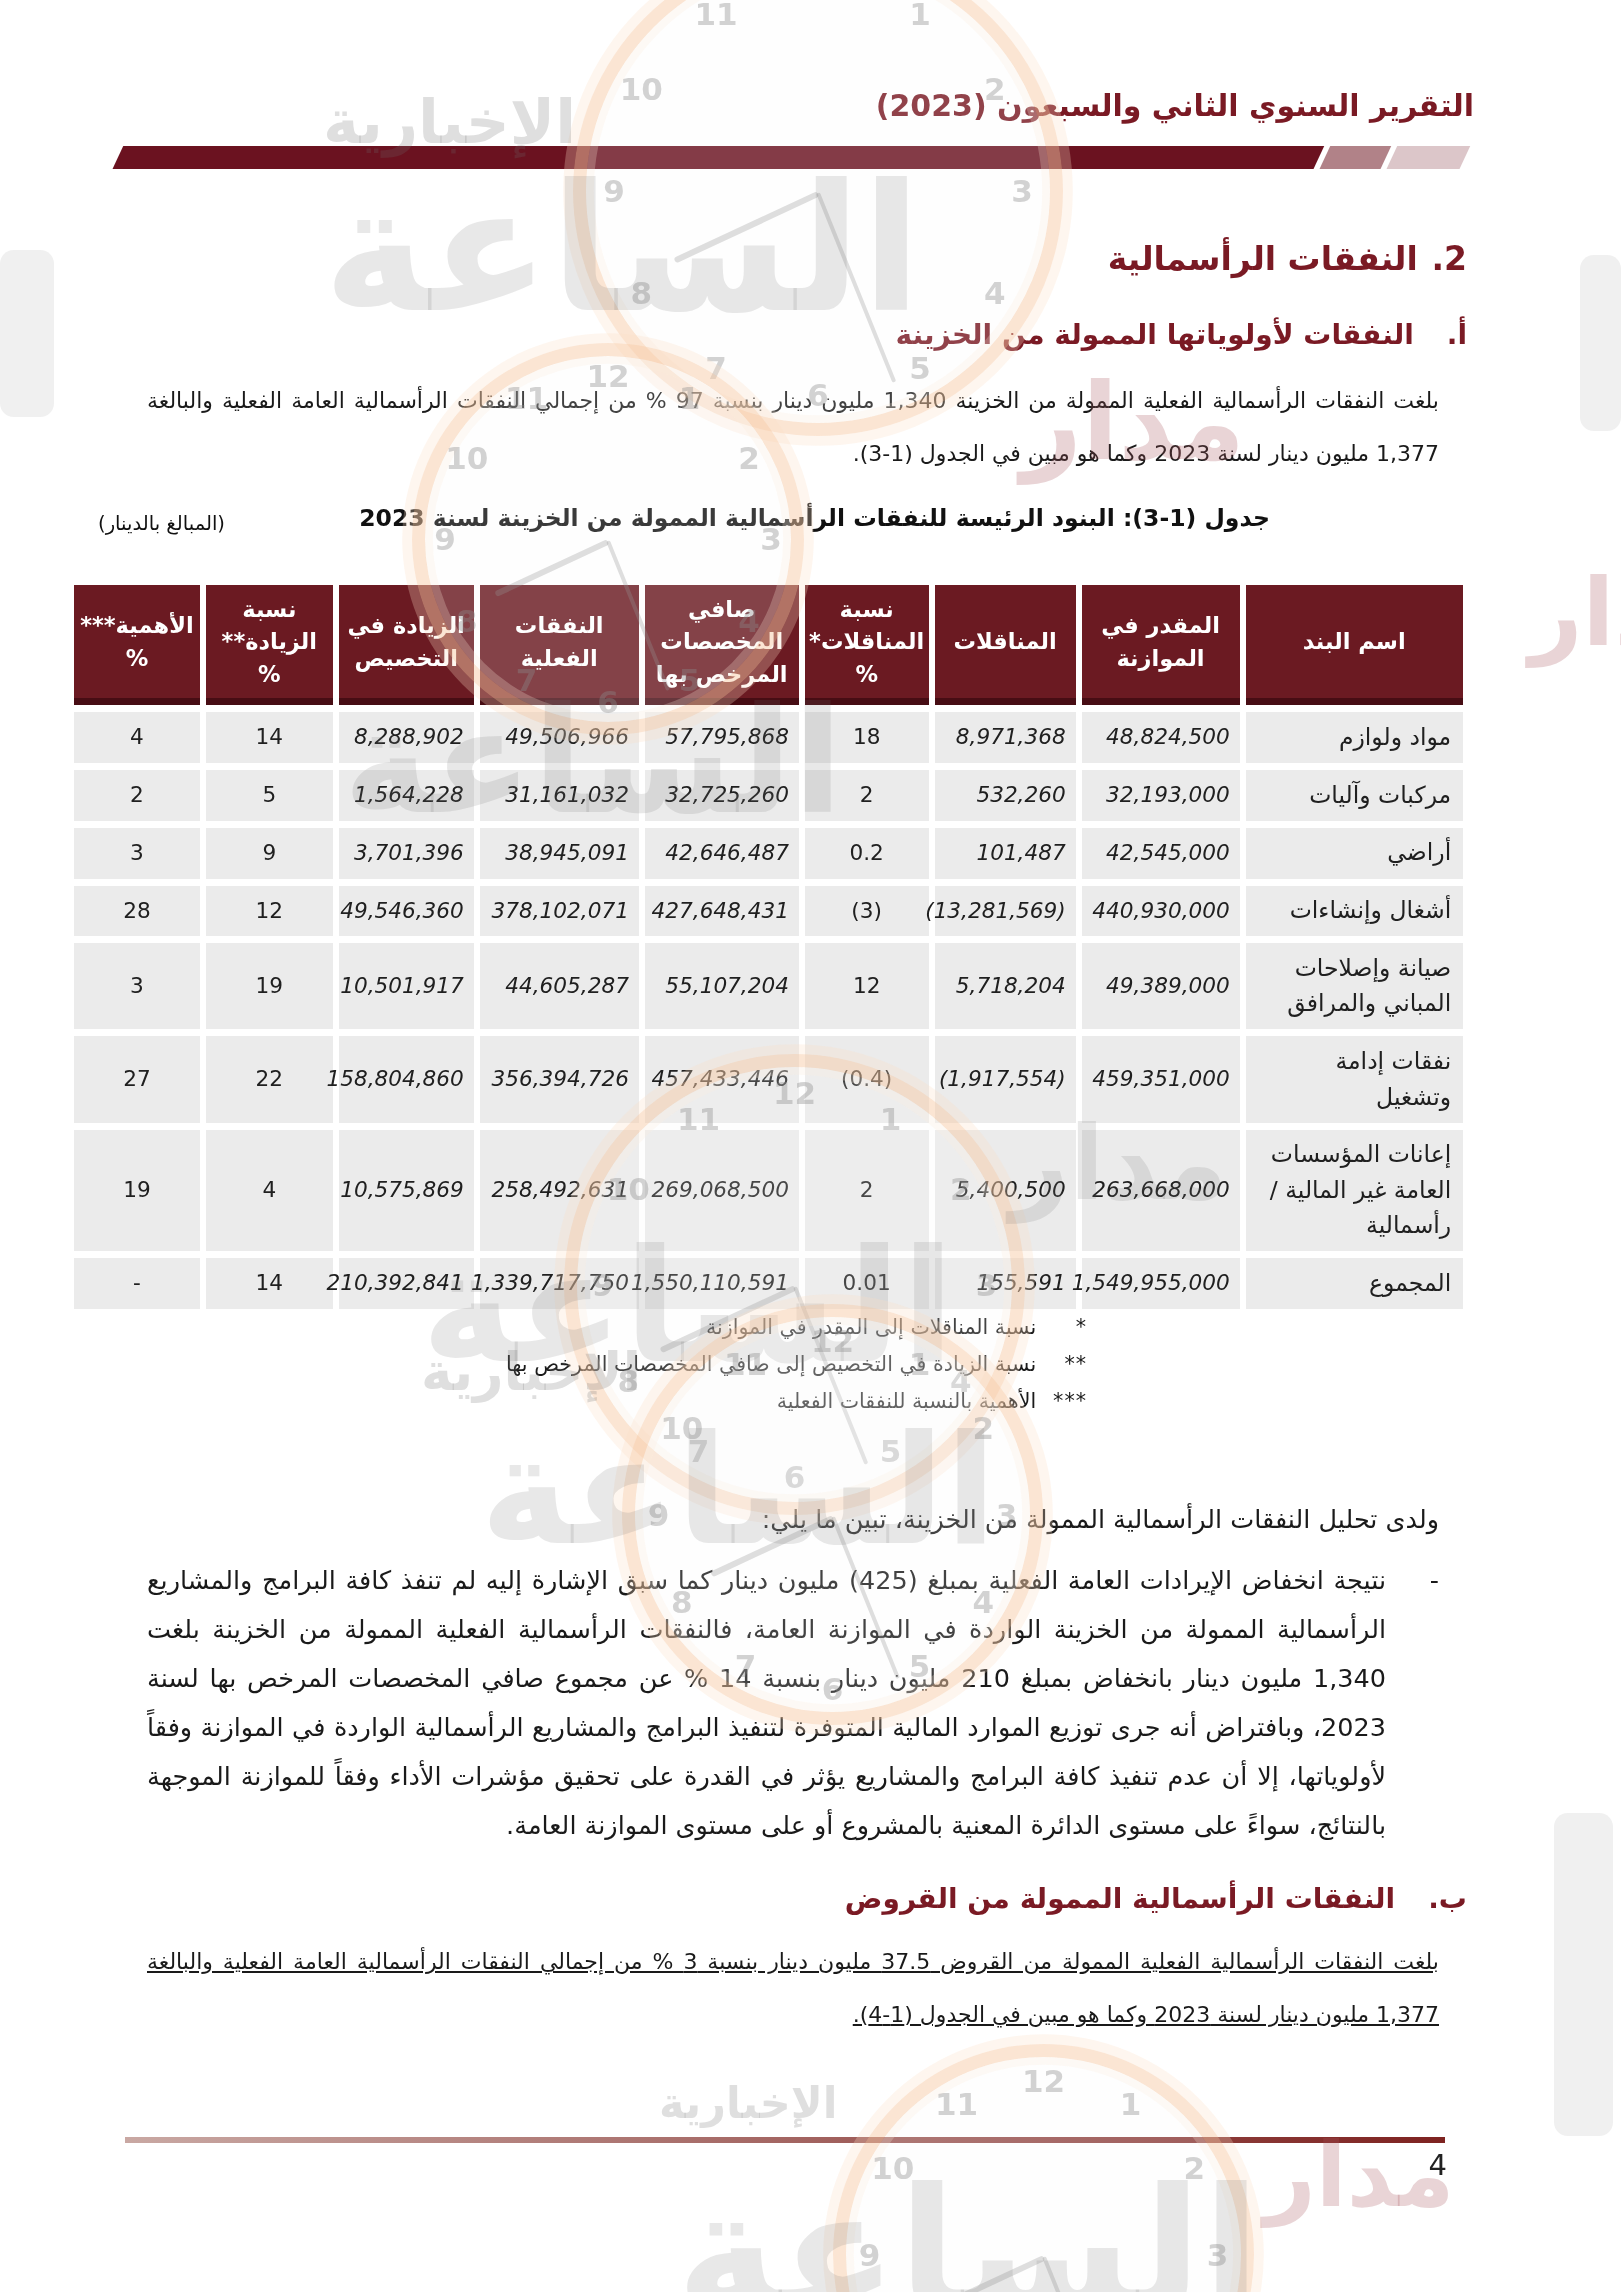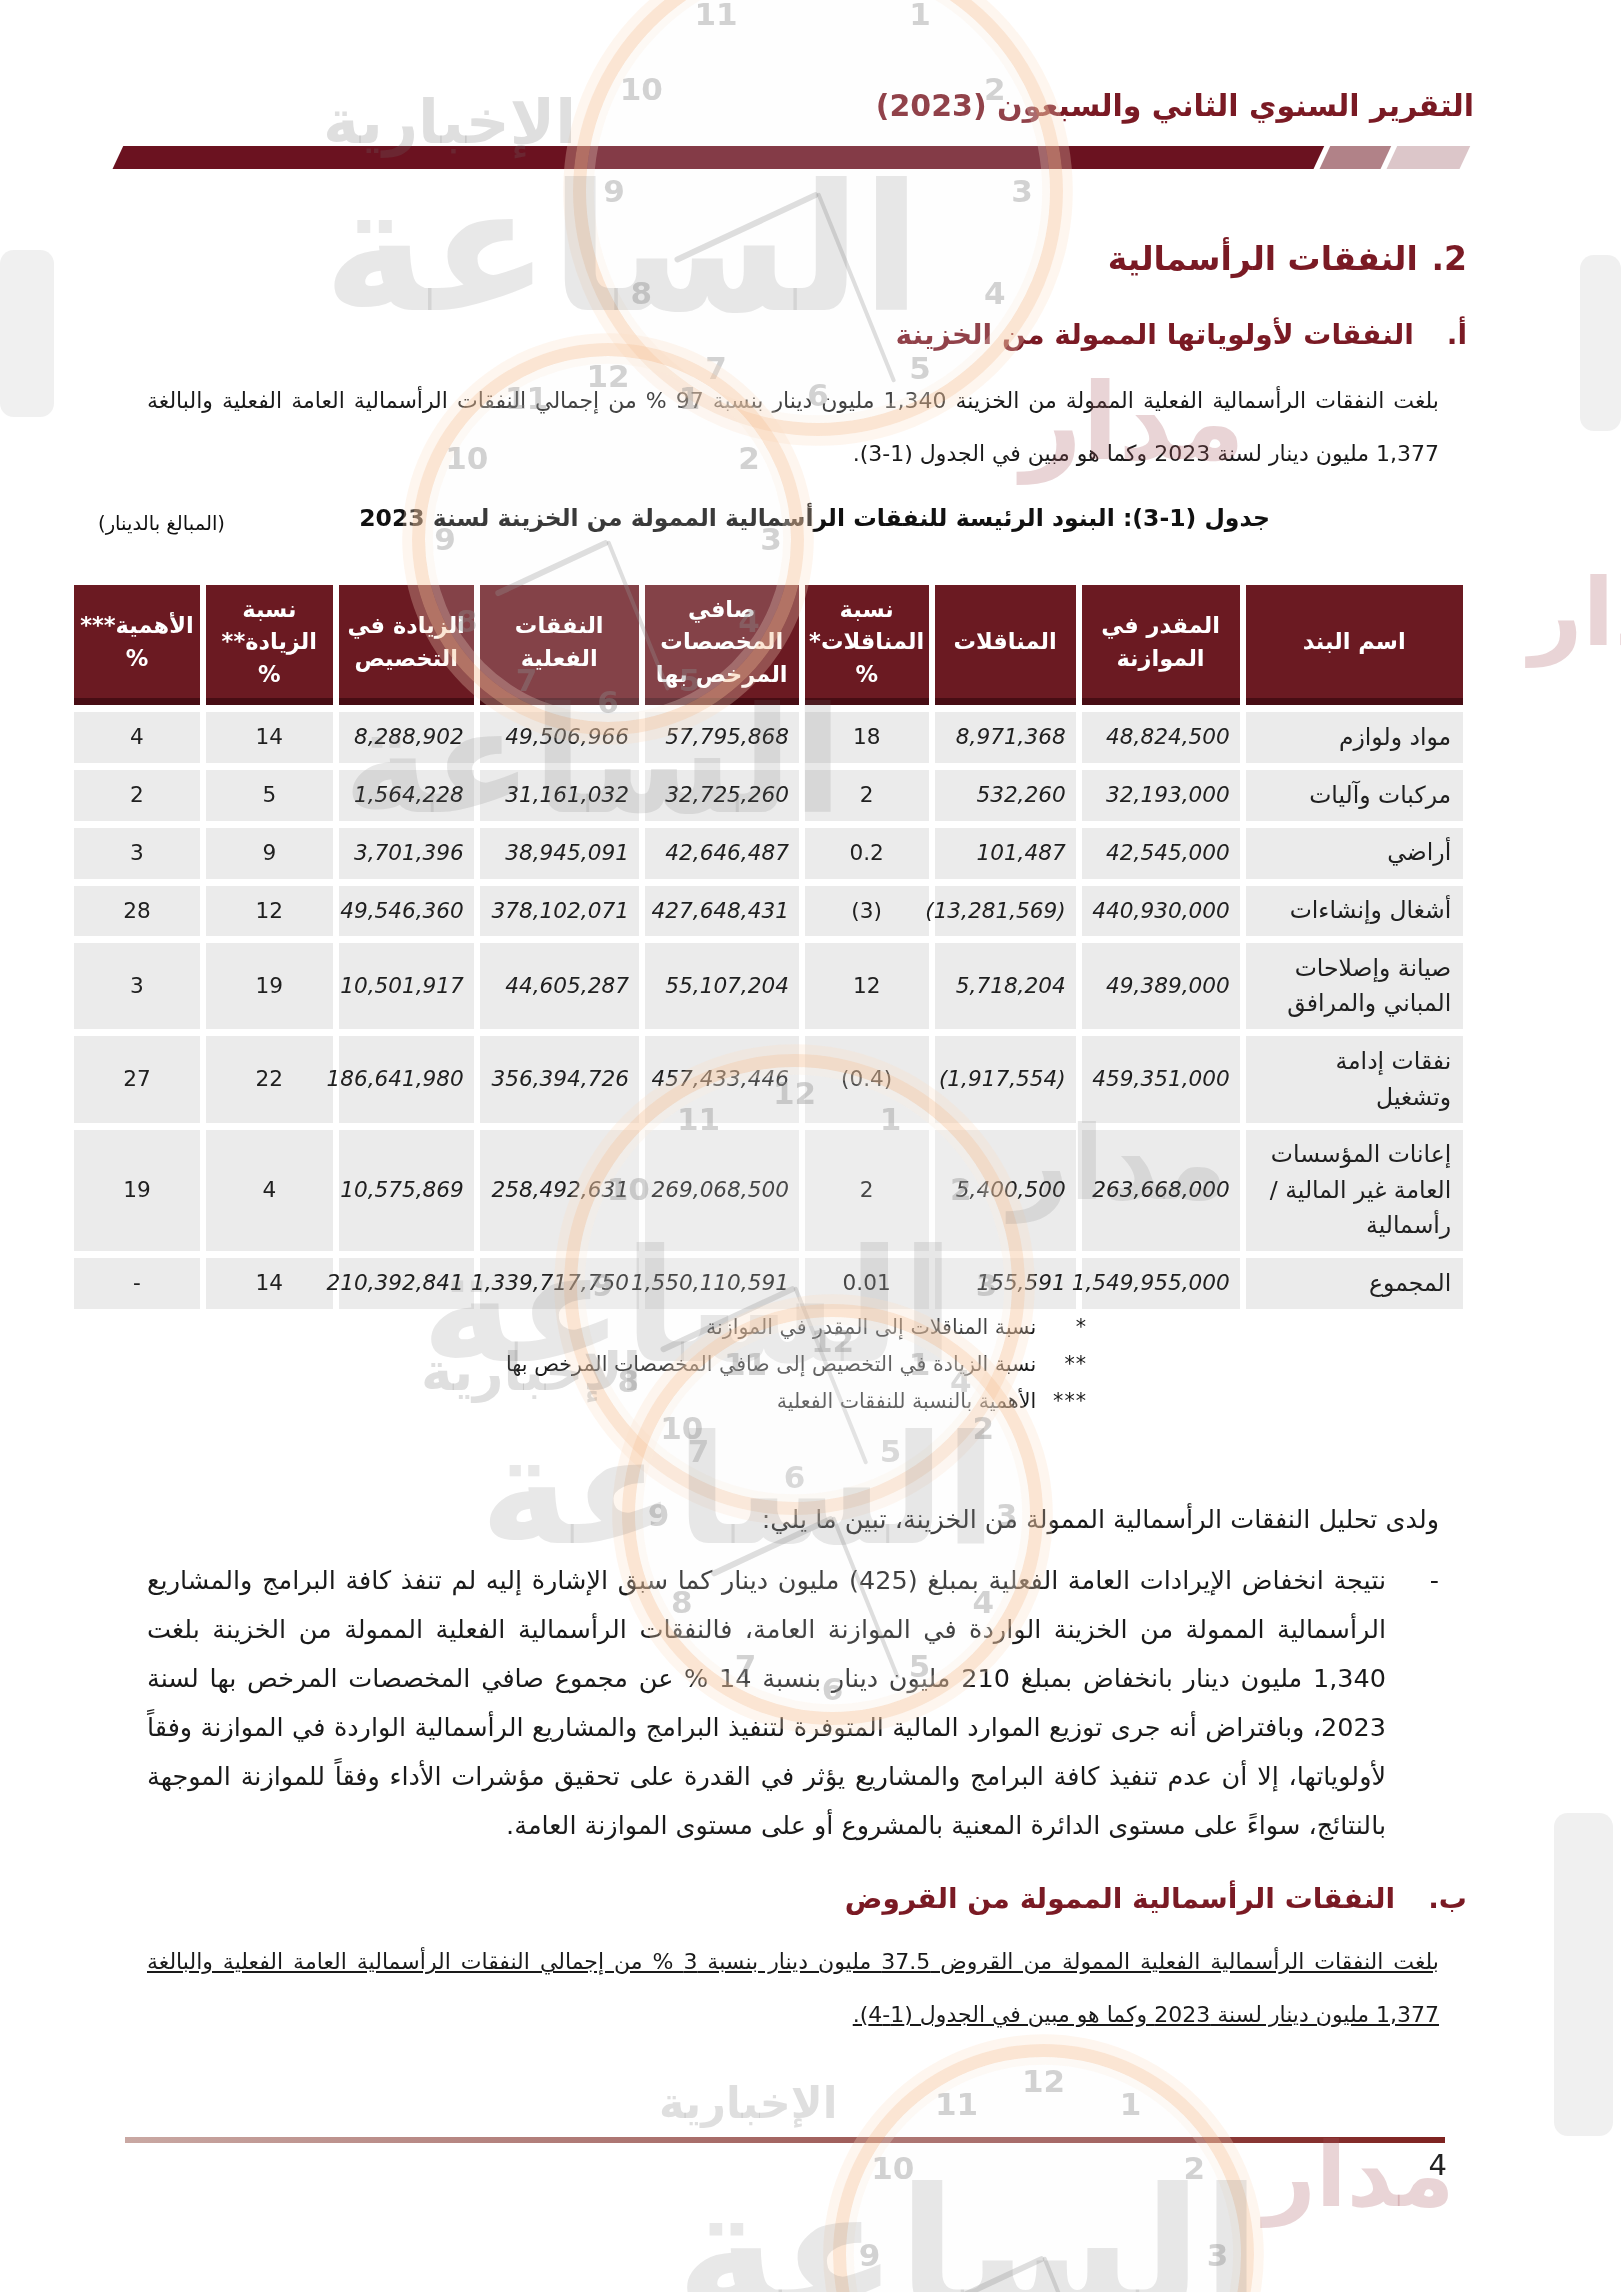--- a/index.html
+++ b/index.html
@@ -318,21 +318,21 @@
         <td class="pct">19</td>
         <td class="pct">3</td>
       </tr>
       <tr>
         <td class="name">نفقات إدامة وتشغيل</td>
         <td class="num">459,351,000</td>
         <td class="num">(1,917,554)</td>
         <td class="pct">(0.4)</td>
         <td class="num">457,433,446</td>
         <td class="num">356,394,726</td>
-        <td class="num">186,641,980</td>
+        <td class="num">158,804,860</td>
         <td class="pct">22</td>
         <td class="pct">27</td>
       </tr>
       <tr>
         <td class="name">إعانات المؤسسات العامة غير المالية / رأسمالية</td>
         <td class="num">263,668,000</td>
         <td class="num">5,400,500</td>
         <td class="pct">2</td>
         <td class="num">269,068,500</td>
         <td class="num">258,492,631</td>

